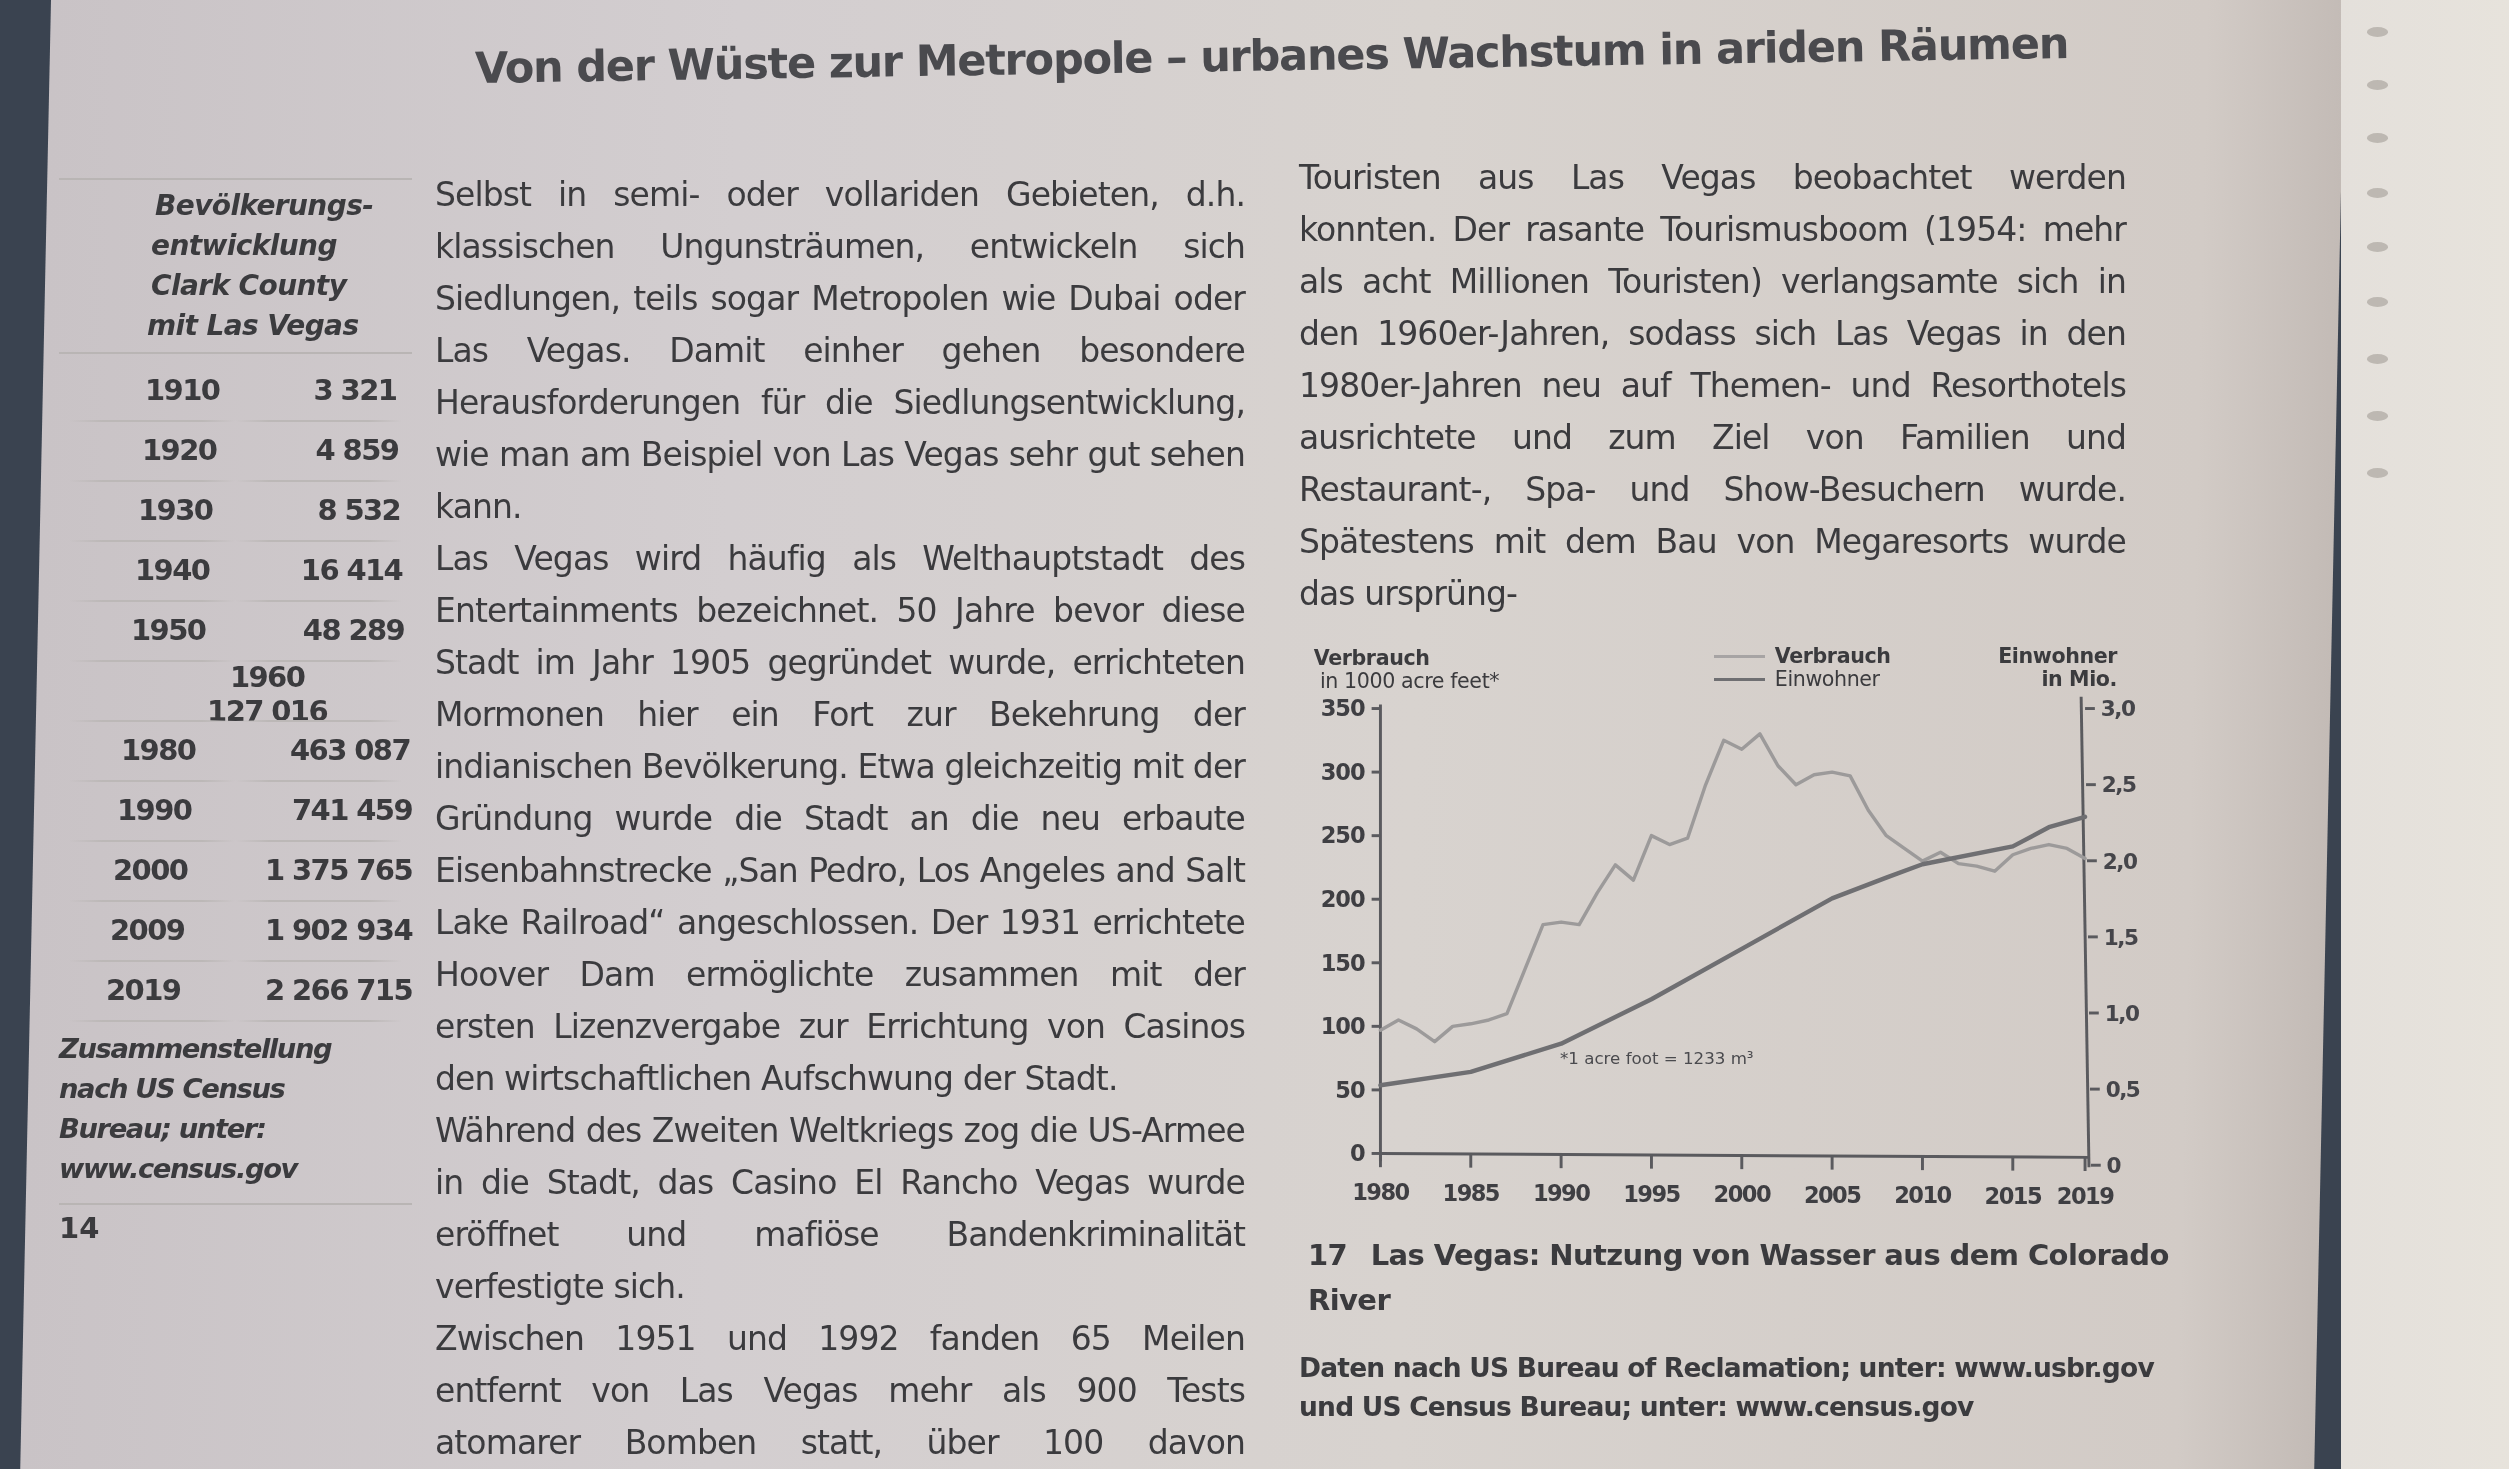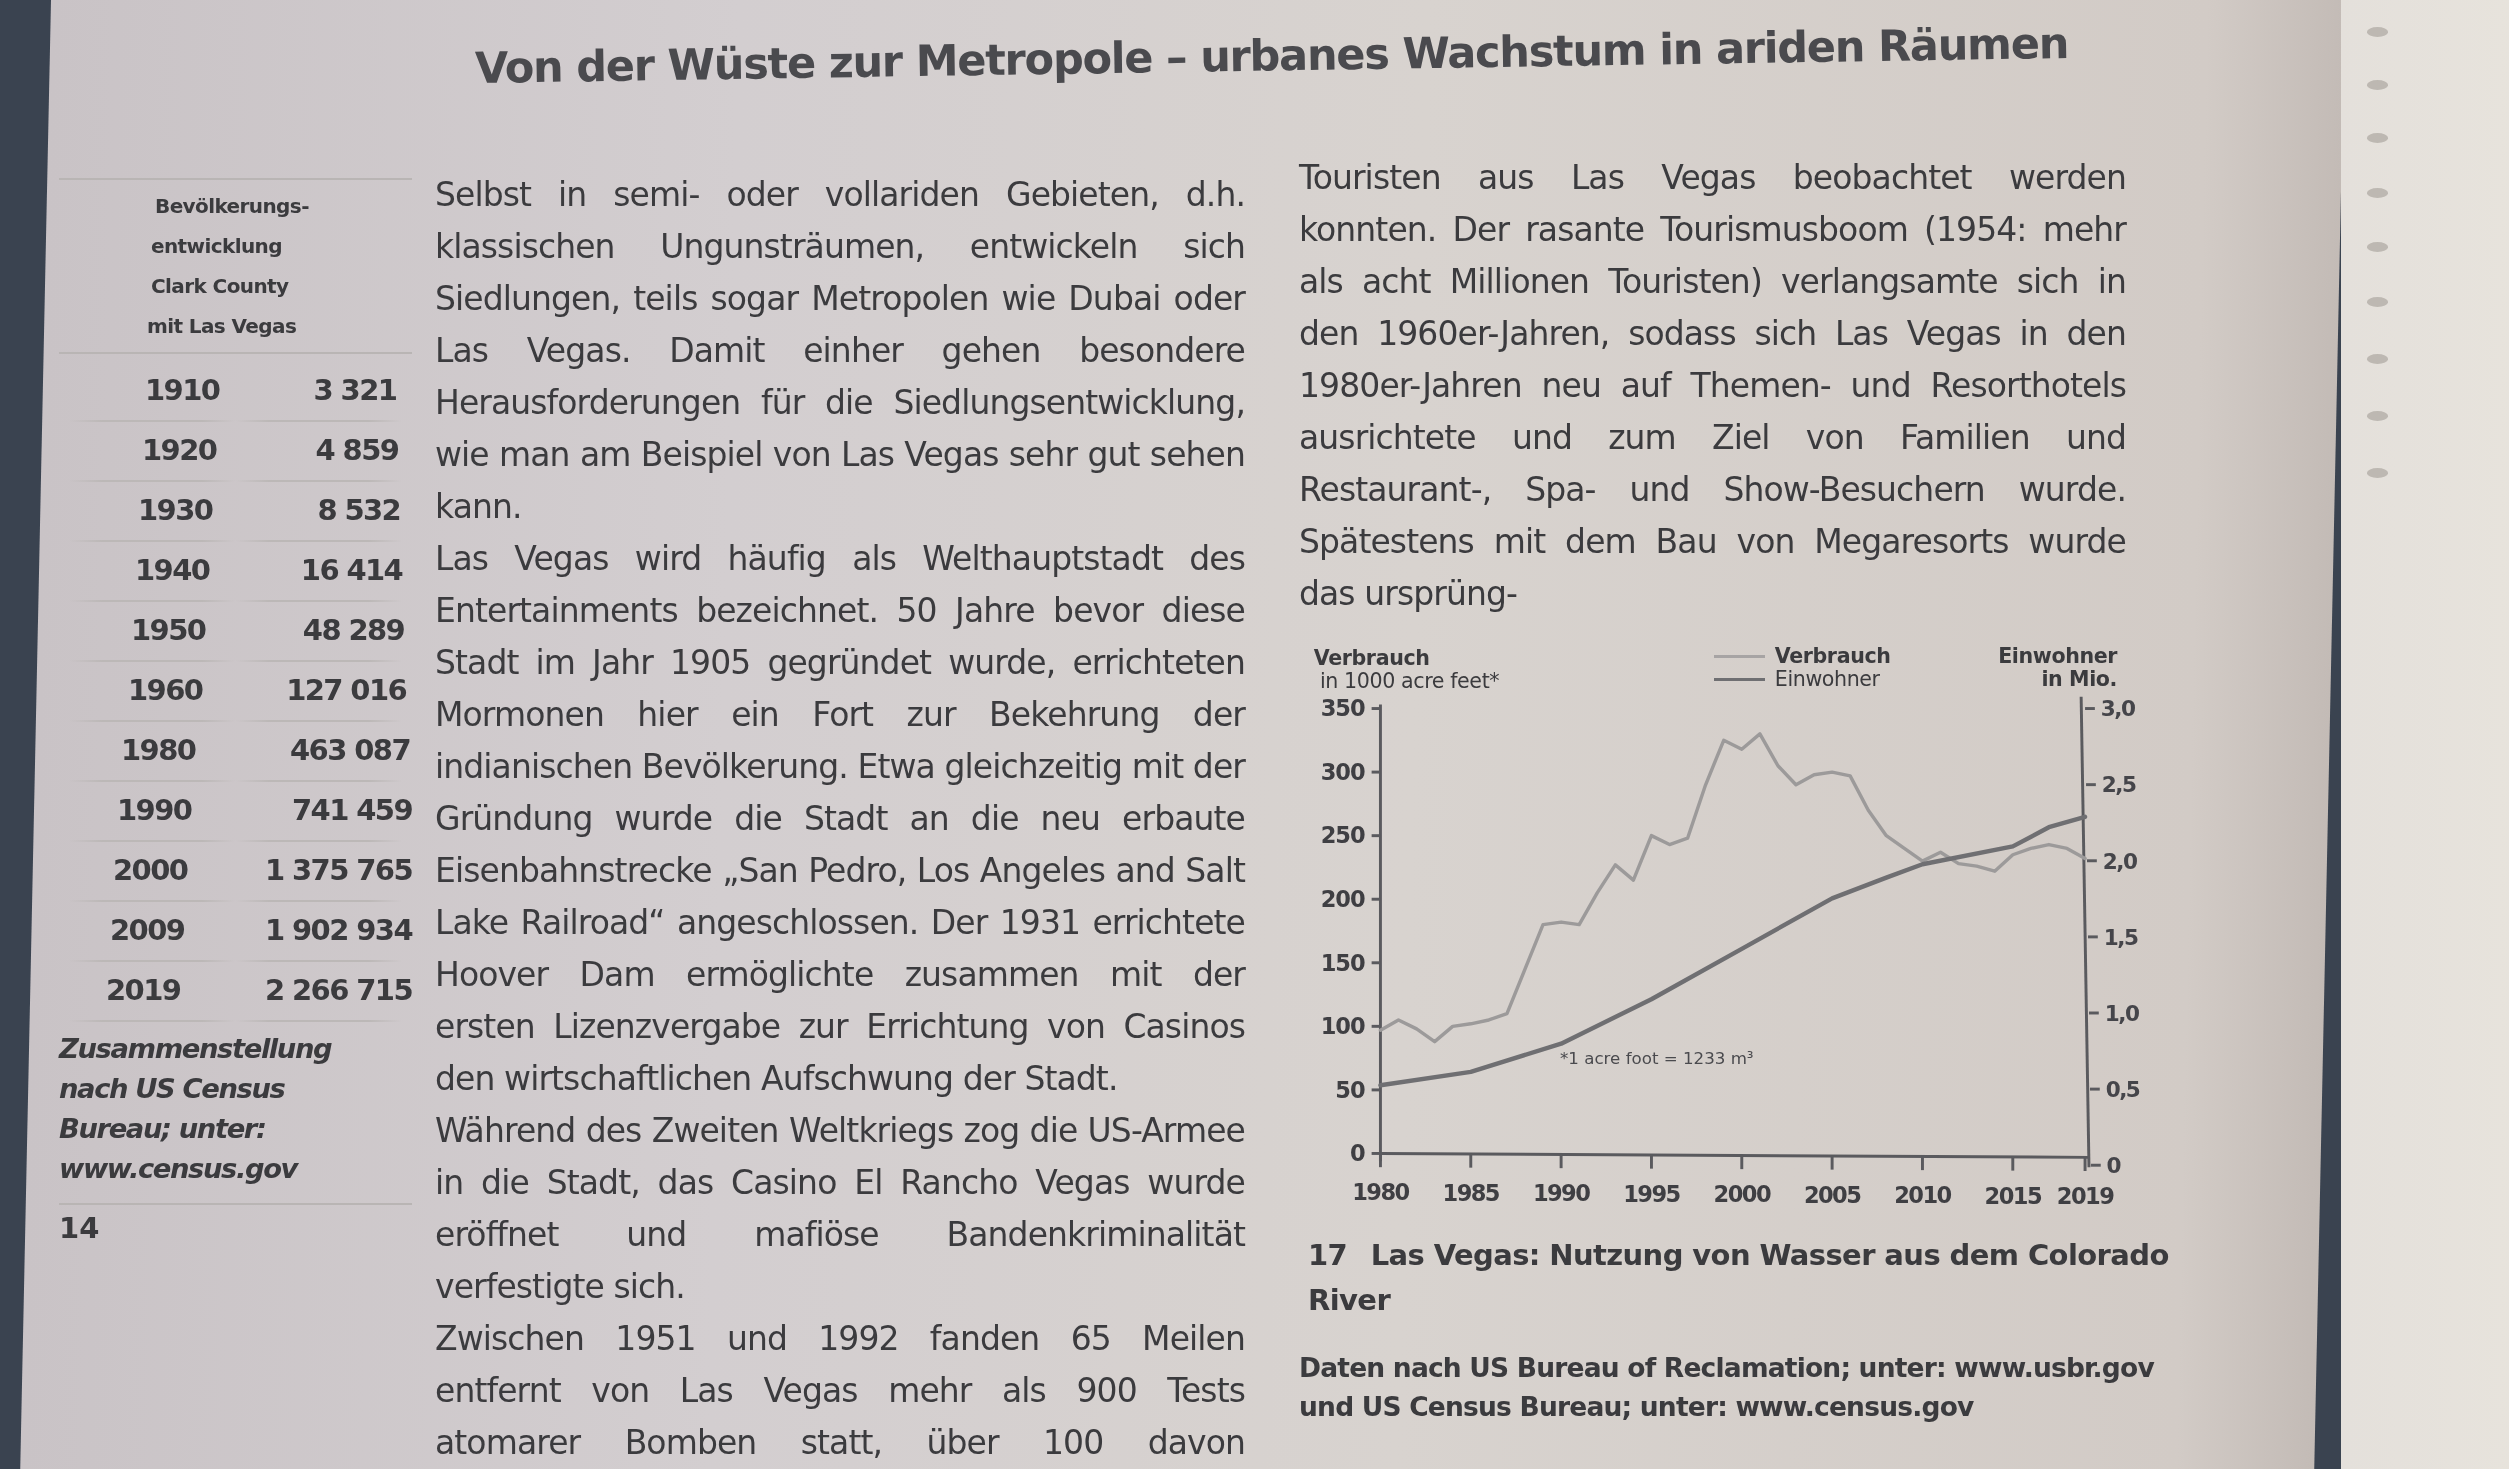--- a/index.html
+++ b/index.html
@@ -22,21 +22,21 @@
   .abs { position:absolute; }
 
   
   #title {
     left:475px; top:43px; font-size:43px; font-weight:bold; letter-spacing:-1.2px; color:#4a4a4e;
     transform:rotate(-0.9deg); transform-origin:left;
   }
 
   
   #sidebar { left:59px; top:172px; width:353px; }
-  .sb-head { font-size:20px; font-weight:bold; line-height:40px; letter-spacing:-0.6px; margin-left:0; }
+  .sb-head { font-size:28px; font-weight:bold; line-height:40px; letter-spacing:-0.6px; margin-left:0;font-style:italic; }
   .sb-rule { height:2px; background:#b9b5b4; margin:5.9px 0; }
   .sb-row { display:flex; justify-content:space-between; font-size:29px; font-weight:bold; letter-spacing:-1.6px; height:60px; align-items:center; position:relative; }
   .sb-row::after { content:""; position:absolute; left:9.8px; right:9.8px; bottom:-2px; height:2px; background:linear-gradient(90deg,transparent 0%,#bcb8b7 10%,#bcb8b7 40%,transparent 50%,#bcb8b7 60%,#bcb8b7 90%,transparent 100%); }
   .sb-source { font-size:27.4px; font-style:italic; font-weight:bold; line-height:40px; letter-spacing:-1.4px; margin-top:9.8px; }
   #page-number { font-size:29px; font-weight:bold; }
 
   
   .col-text { font-size:33px; line-height:52px; letter-spacing:-0.9px; text-align:justify; }
   .col-text p { margin:0; }
   #col-mid { left:435px; top:169px; width:810px; }
@@ -88,21 +88,21 @@
         <span>8 532</span>
       </div>
       <div class="sb-row" style="padding-left: 76px; padding-right: 9.8px;">
         <span>1940</span>
         <span>16 414</span>
       </div>
       <div class="sb-row" style="padding-left: 72px; padding-right: 7.8px;">
         <span>1950</span>
         <span>48 289</span>
       </div>
-      <div class="sb-row" style="padding-left: 69px; padding-right: 5.9px;">
+      <div class="sb-row" style="padding-left: 69px; padding-right: 5.9px; flex-direction: column;">
         <span>1960</span>
         <span>127 016</span>
       </div>
       <div class="sb-row" style="padding-left: 62px; padding-right: 2px;">
         <span>1980</span>
         <span>463 087</span>
       </div>
       <div class="sb-row" style="padding-left: 58px; padding-right: 0px;">
         <span>1990</span>
         <span>741 459</span>

